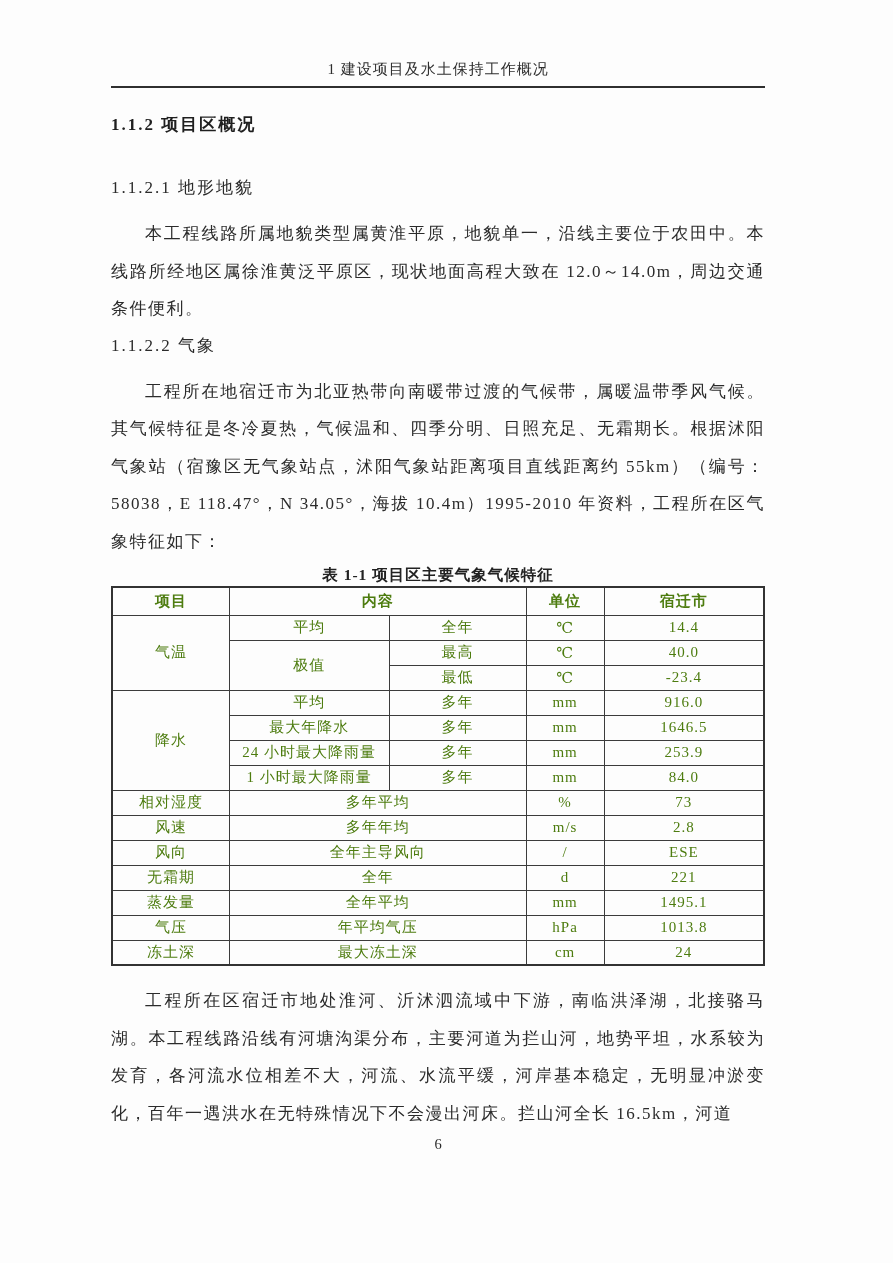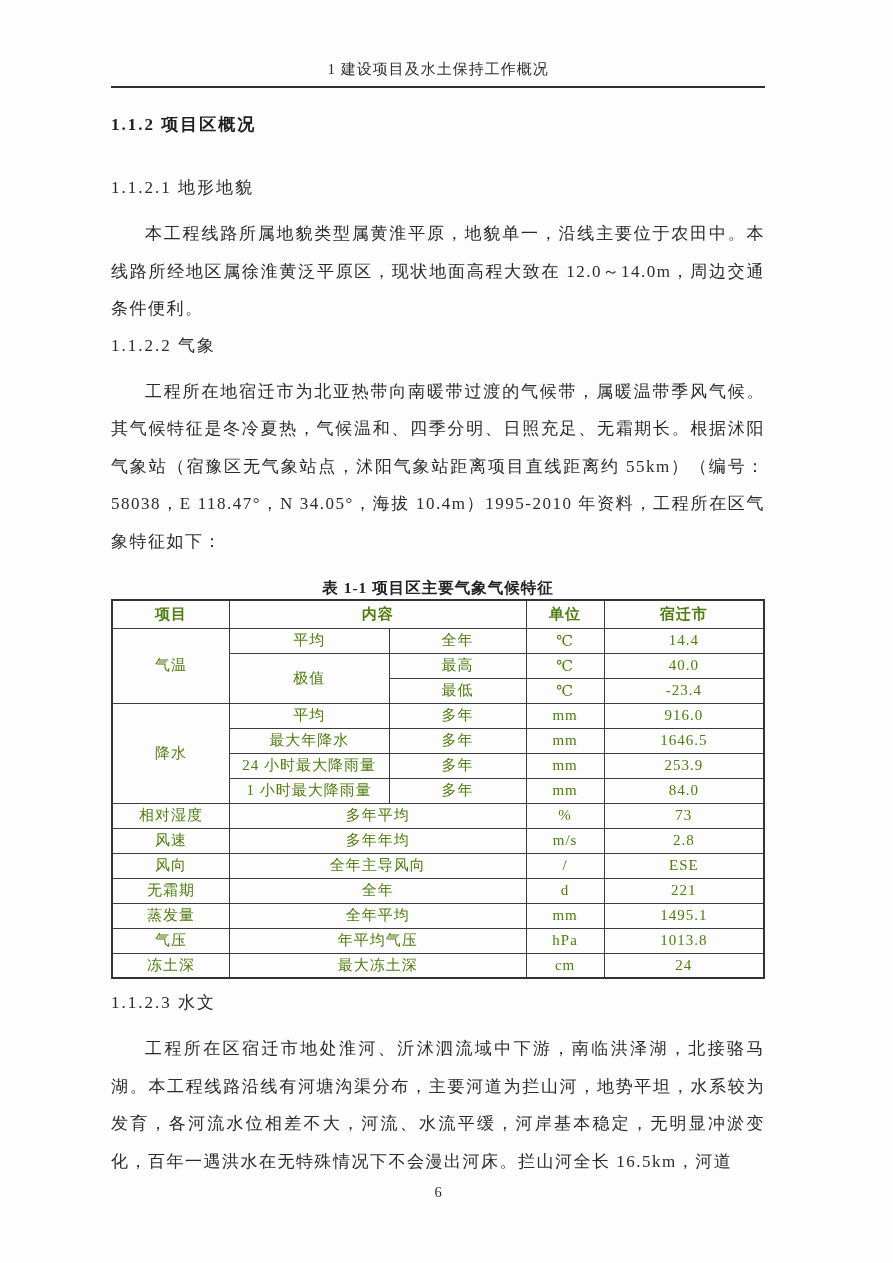--- a/index.html
+++ b/index.html
@@ -49,21 +49,21 @@
     margin-top: 16px;
     font-size: 17px;
     line-height: 37.5px;
     letter-spacing: 1.5px;
     text-align: justify;
     text-justify: inter-ideograph;
     text-indent: 2em;
     color: #2b2b2b;
   }
   .table-caption {
-    margin-top: 18px;
+    margin-top: 5px;
     text-align: center;
     font-weight: bold;
     font-size: 15.5px;
     letter-spacing: 1px;
     color: #222;
   }
   table.climate {
     margin-top: 0;
     width: 100%;
     border-collapse: collapse;
@@ -205,18 +205,17 @@
       </tr>
       <tr>
         <td>冻土深</td>
         <td colspan="2">最大冻土深</td>
         <td>cm</td>
         <td>24</td>
       </tr>
     </tbody>
   </table>
 
-  <div class="h3 h3-hydro">1.1.2.3 水文</div>
   <div class="para">工程所在区宿迁市地处淮河、沂沭泗流域中下游，南临洪泽湖，北接骆马湖。本工程线路沿线有河塘沟渠分布，主要河道为拦山河，地势平坦，水系较为发育，各河流水位相差不大，河流、水流平缓，河岸基本稳定，无明显冲淤变化，百年一遇洪水在无特殊情况下不会漫出河床。拦山河全长 16.5km，河道</div>
 
   <div class="page-num">6</div>
 
 </div>
 
 </body></html>

